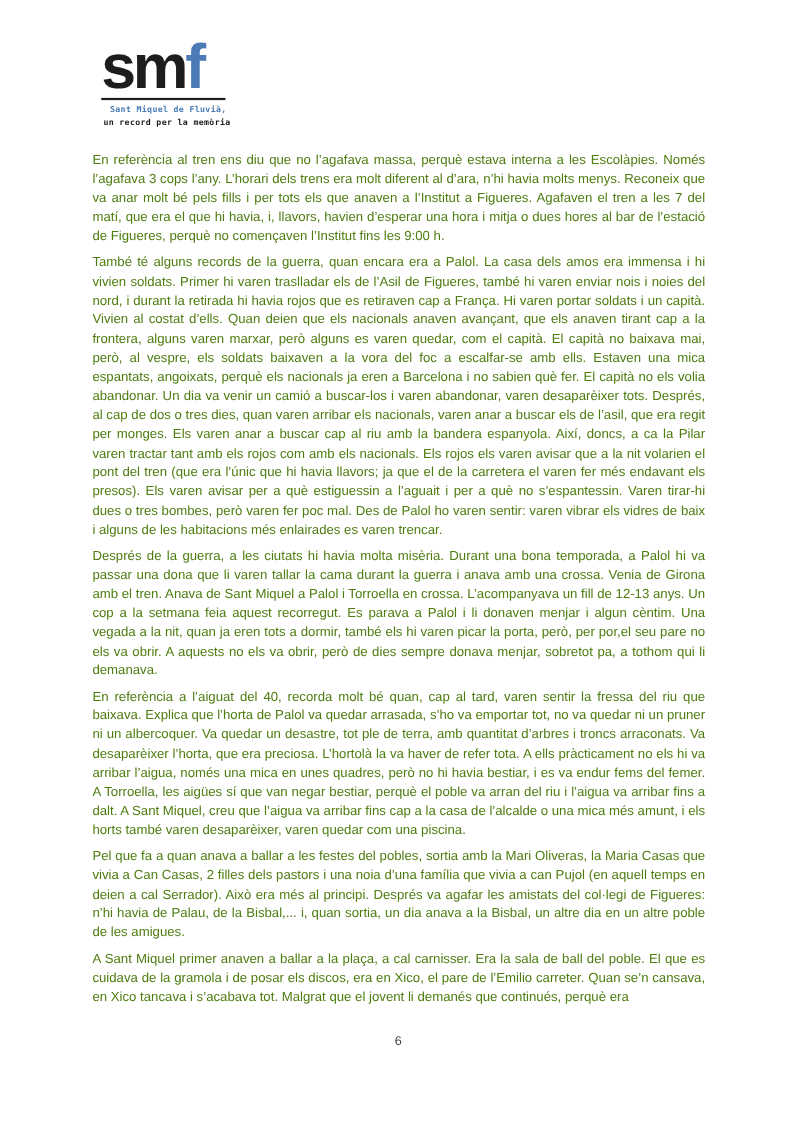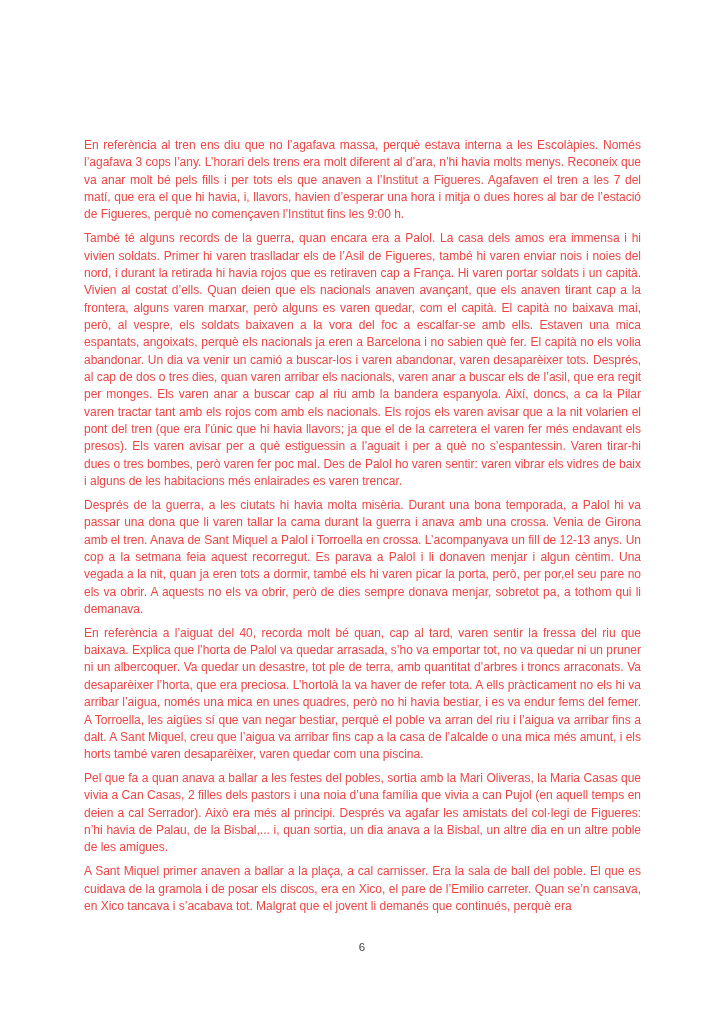--- a/index.html
+++ b/index.html
@@ -57,41 +57,49 @@
   .content {
     position: absolute;
     left: 84px;
     top: 137px;
     width: 557px;
   }
   .content p {
     margin: 0 0 6.5px 0;
     font-size: 12px;
     line-height: 17.35px;
-    color: #ef4444;
+    color: #4d7c0f;
     text-align: justify;
     text-justify: inter-word;
   }
 
   
   .pagefooter {
     position: absolute;
     top: 941px;
     left: 0;
     width: 100%;
     text-align: center;
     font-size: 11.5px;
     color: #3c3c3c;
   }
 </style>
 </head>
 <body>
 
 <div class="page">
 
+  <header class="logo">
+    <div class="logo-word">
+      <span class="lw-black">sm</span><span class="lw-blue">f</span>
+    </div>
+    <div class="logo-rule"></div>
+    <div class="logo-sub blue">Sant Miquel de Fluvià,</div>
+    <div class="logo-sub black">un record per la memòria</div>
+  </header>
 
   <main class="content">
     <p>En referència al tren ens diu que no l’agafava massa, perquè estava interna a les Escolàpies. Només l’agafava 3 cops l’any. L’horari dels trens era molt diferent al d’ara, n’hi havia molts menys. Reconeix que va anar molt bé pels fills i per tots els que anaven a l’Institut a Figueres. Agafaven el tren a les 7 del matí, que era el que hi havia, i, llavors, havien d’esperar una hora i mitja o dues hores al bar de l’estació de Figueres, perquè no començaven l’Institut fins les 9:00 h.</p>
     <p>També té alguns records de la guerra, quan encara era a Palol. La casa dels amos era immensa i hi vivien soldats. Primer hi varen traslladar els de l’Asil de Figueres, també hi varen enviar nois i noies del nord, i durant la retirada hi havia rojos que es retiraven cap a França. Hi varen portar soldats i un capità. Vivien al costat d’ells. Quan deien que els nacionals anaven avançant, que els anaven tirant cap a la frontera, alguns varen marxar, però alguns es varen quedar, com el capità. El capità no baixava mai, però, al vespre, els soldats baixaven a la vora del foc a escalfar-se amb ells. Estaven una mica espantats, angoixats, perquè els nacionals ja eren a Barcelona i no sabien què fer. El capità no els volia abandonar. Un dia va venir un camió a buscar-los i varen abandonar, varen desaparèixer tots. Després, al cap de dos o tres dies, quan varen arribar els nacionals, varen anar a buscar els de l’asil, que era regit per monges. Els varen anar a buscar cap al riu amb la bandera espanyola. Així, doncs, a ca la Pilar varen tractar tant amb els rojos com amb els nacionals. Els rojos els varen avisar que a la nit volarien el pont del tren (que era l’únic que hi havia llavors; ja que el de la carretera el varen fer més endavant els presos). Els varen avisar per a què estiguessin a l’aguait i per a què no s’espantessin. Varen tirar-hi dues o tres bombes, però varen fer poc mal. Des de Palol ho varen sentir: varen vibrar els vidres de baix i alguns de les habitacions més enlairades es varen trencar.</p>
     <p>Després de la guerra, a les ciutats hi havia molta misèria. Durant una bona temporada, a Palol hi va passar una dona que li varen tallar la cama durant la guerra i anava amb una crossa. Venia de Girona amb el tren. Anava de Sant Miquel a Palol i Torroella en crossa. L’acompanyava un fill de 12-13 anys. Un cop a la setmana feia aquest recorregut. Es parava a Palol i li donaven menjar i algun cèntim. Una vegada a la nit, quan ja eren tots a dormir, també els hi varen picar la porta, però, per por,el seu pare no els va obrir. A aquests no els va obrir, però de dies sempre donava menjar, sobretot pa, a tothom qui li demanava.</p>
     <p>En referència a l’aiguat del 40, recorda molt bé quan, cap al tard, varen sentir la fressa del riu que baixava. Explica que l’horta de Palol va quedar arrasada, s’ho va emportar tot, no va quedar ni un pruner ni un albercoquer. Va quedar un desastre, tot ple de terra, amb quantitat d’arbres i troncs arraconats. Va desaparèixer l’horta, que era preciosa. L’hortolà la va haver de refer tota. A ells pràcticament no els hi va arribar l’aigua, només una mica en unes quadres, però no hi havia bestiar, i es va endur fems del femer. A Torroella, les aigües sí que van negar bestiar, perquè el poble va arran del riu i l’aigua va arribar fins a dalt. A Sant Miquel, creu que l’aigua va arribar fins cap a la casa de l’alcalde o una mica més amunt, i els horts també varen desaparèixer, varen quedar com una piscina.</p>
     <p>Pel que fa a quan anava a ballar a les festes del pobles, sortia amb la Mari Oliveras, la Maria Casas que vivia a Can Casas, 2 filles dels pastors i una noia d’una família que vivia a can Pujol (en aquell temps en deien a cal Serrador). Això era més al principi. Després va agafar les amistats del col·legi de Figueres: n’hi havia de Palau, de la Bisbal,... i, quan sortia, un dia anava a la Bisbal, un altre dia en un altre poble de les amigues.</p>
     <p>A Sant Miquel primer anaven a ballar a la plaça, a cal carnisser. Era la sala de ball del poble. El que es cuidava de la gramola i de posar els discos, era en Xico, el pare de l’Emilio carreter. Quan se’n cansava, en Xico tancava i s’acabava tot. Malgrat que el jovent li demanés que continués, perquè era</p>
   </main>
 

